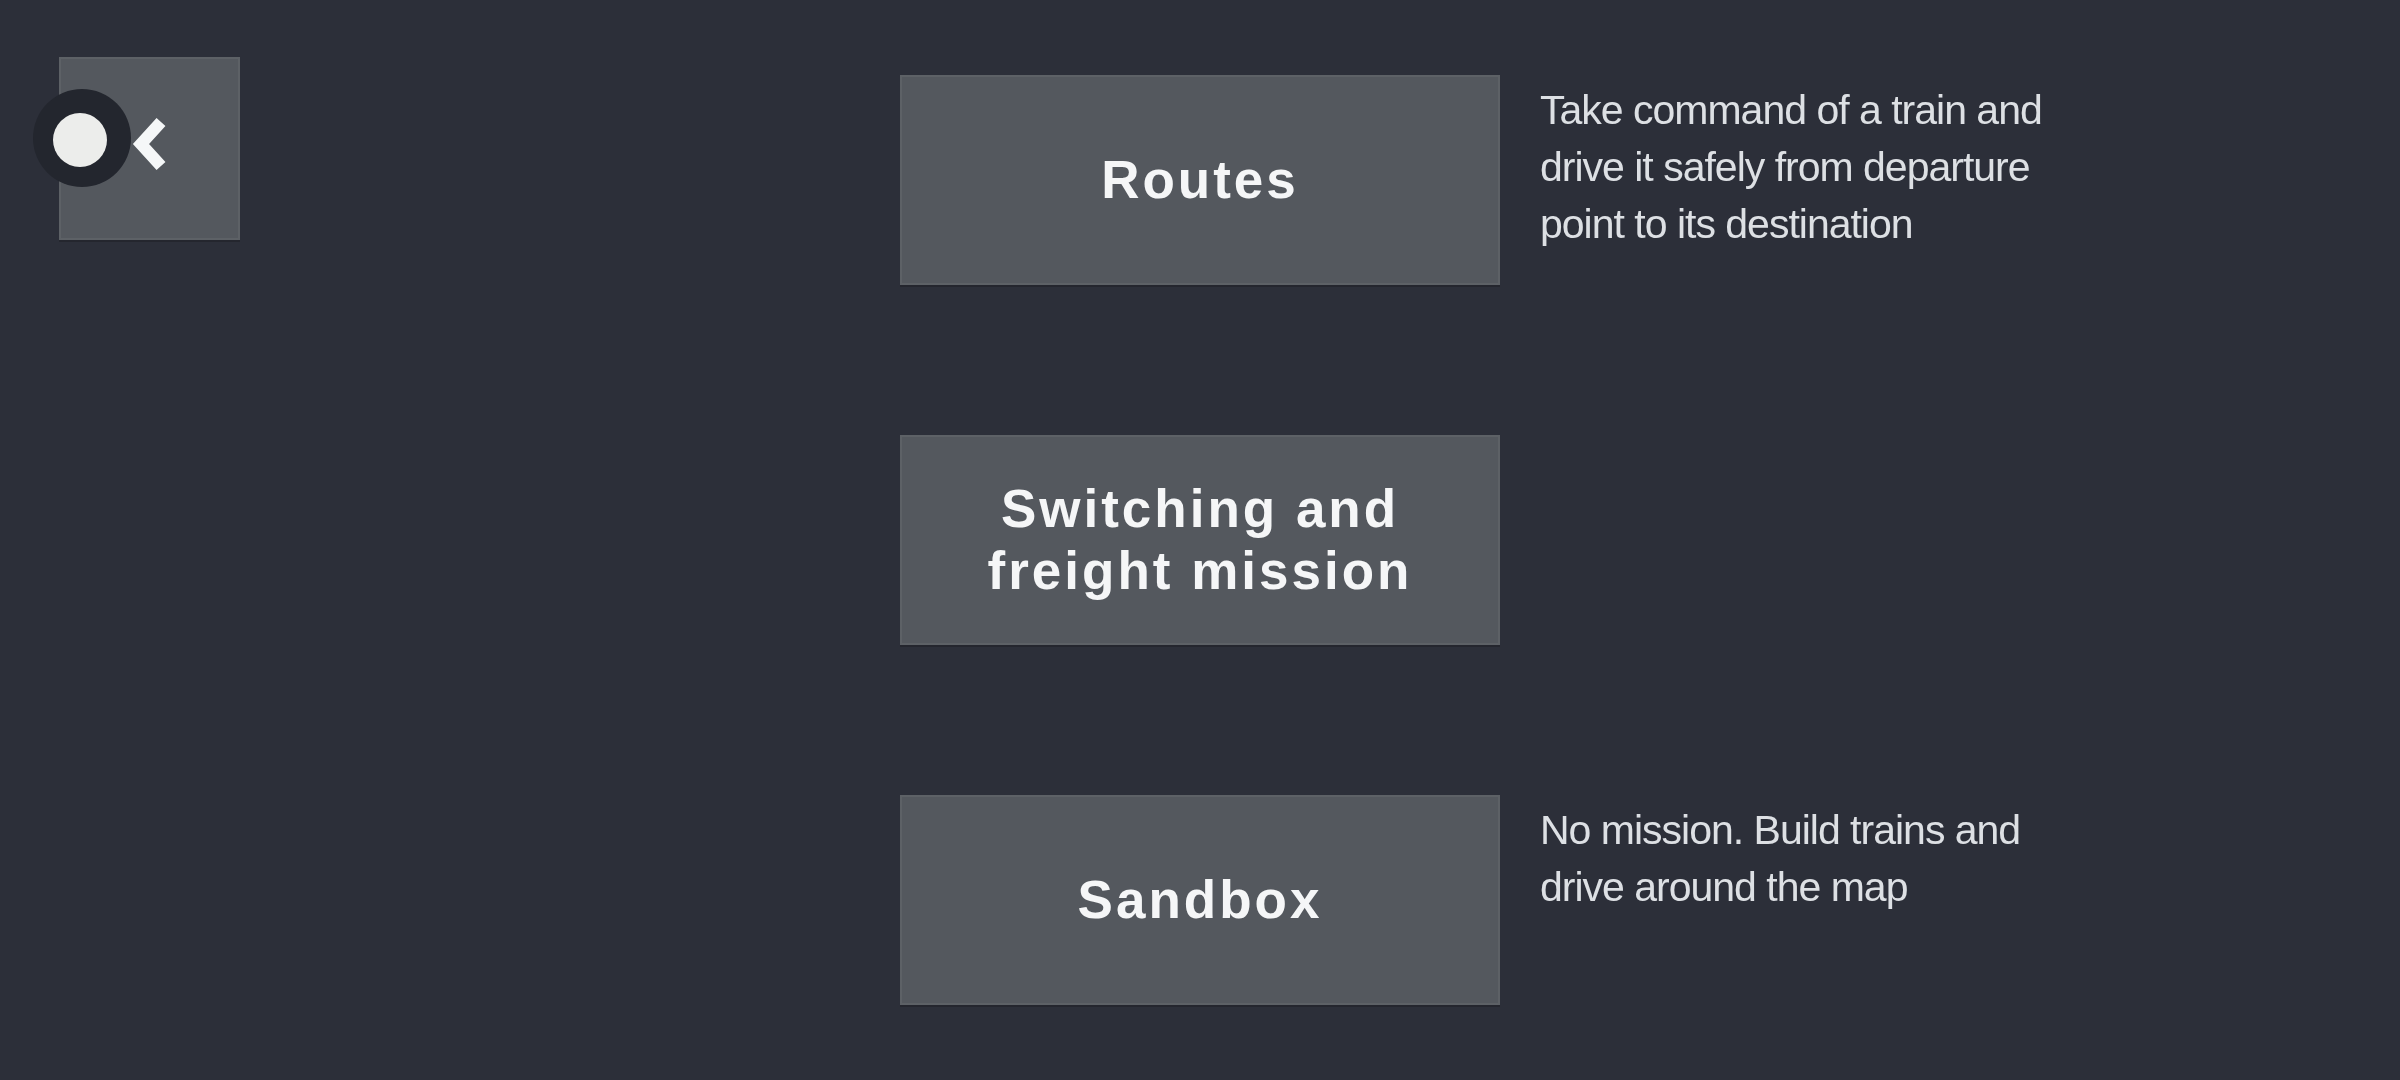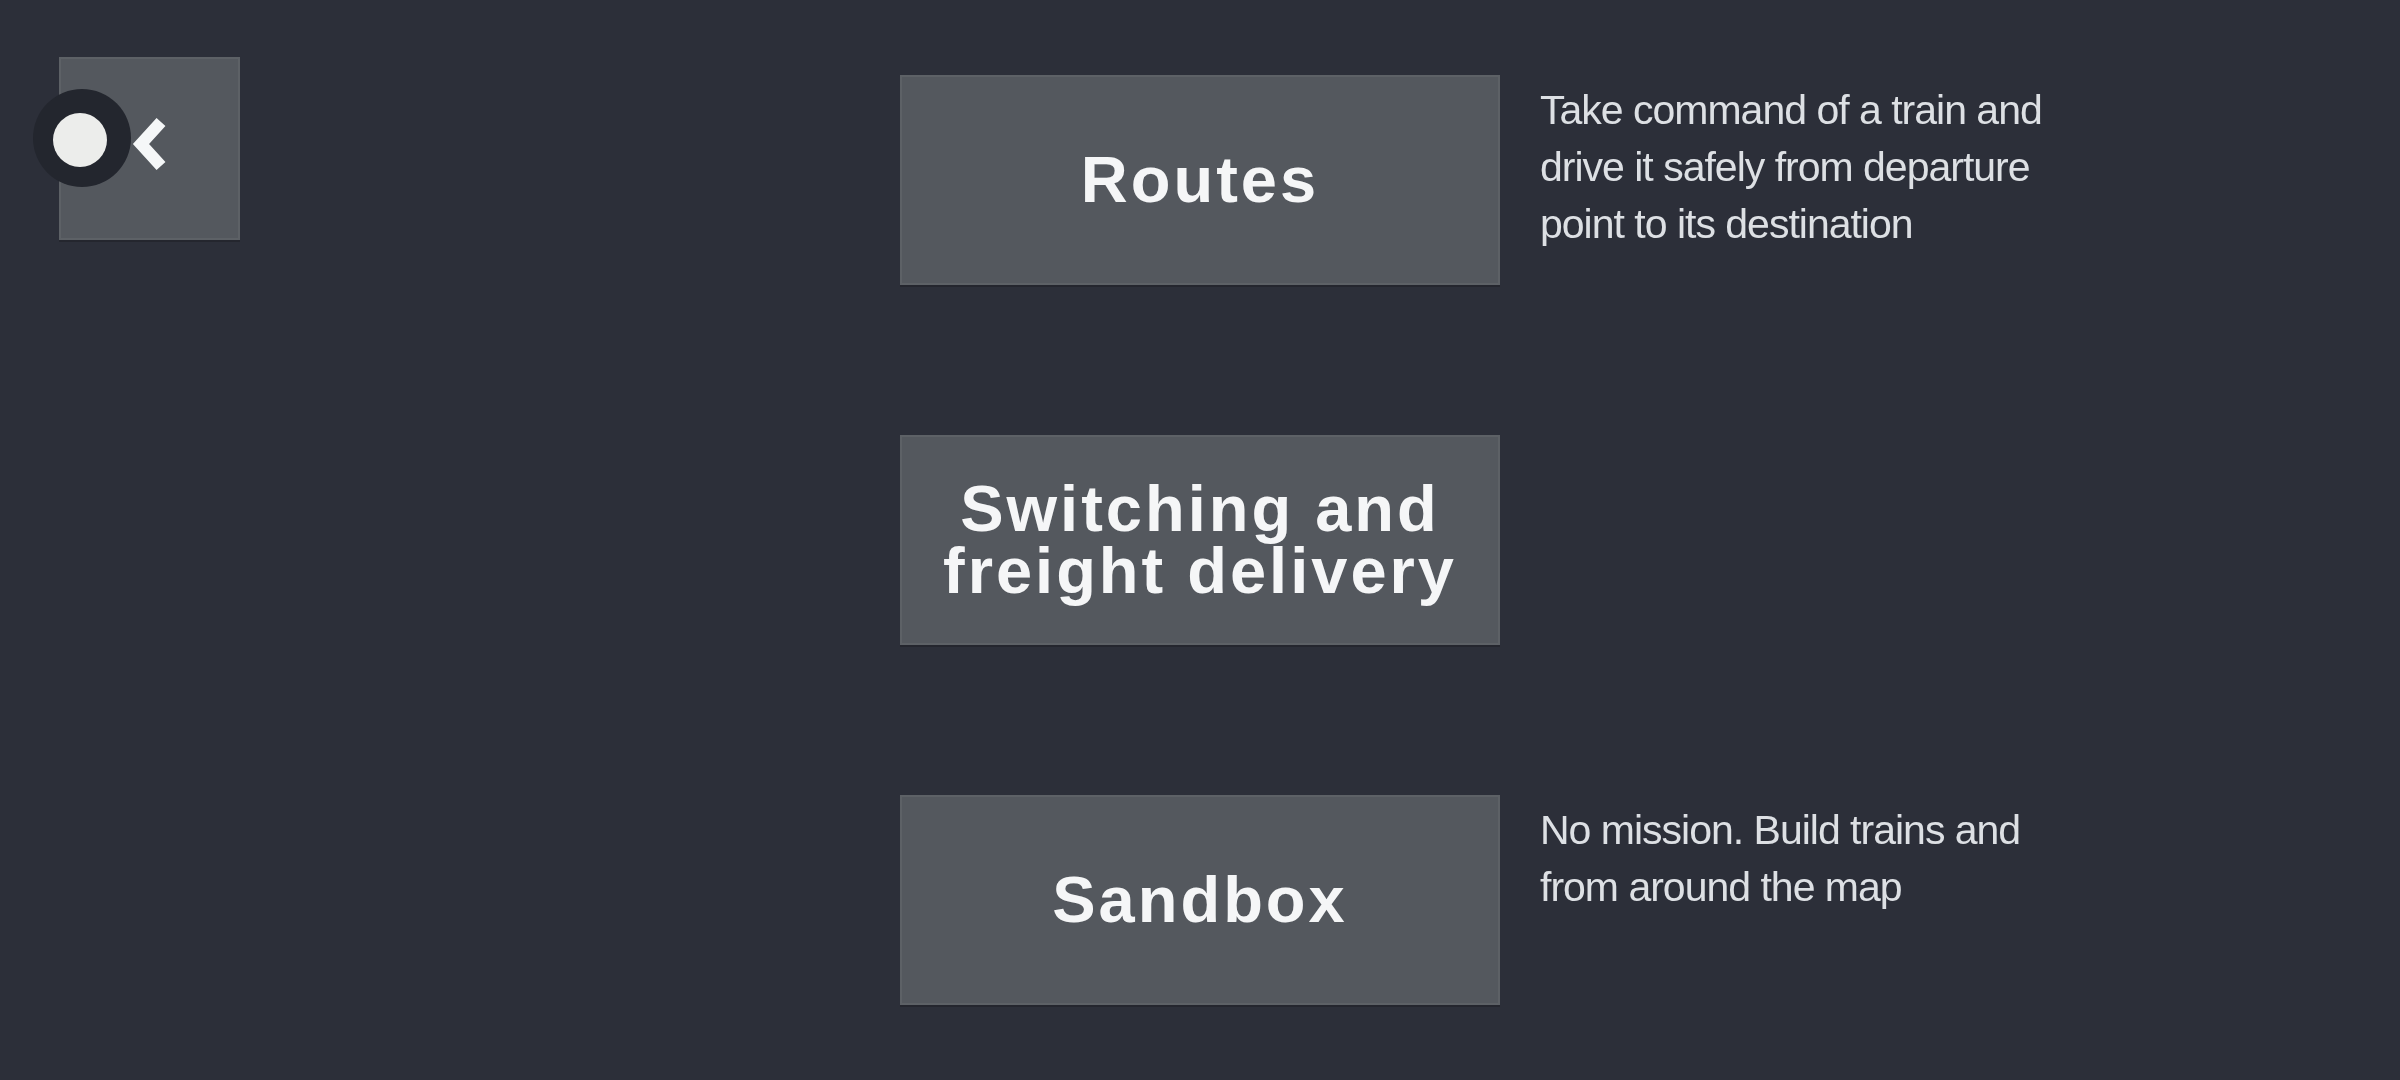--- a/index.html
+++ b/index.html
@@ -55,21 +55,21 @@
     background:var(--panel);
     border:none;padding:0;margin:0;cursor:pointer;
     box-shadow:inset 0 0 0 2px rgba(255,255,255,0.055), 0 2px 0 rgba(0,0,0,0.18);
     display:flex;align-items:center;justify-content:center;
   }
   .menu-label{
     display:inline-block;
     white-space:pre-line;
     text-align:center;
     color:var(--label_text);
-    font-size:65px;
+    font-size:53px;
     font-weight:bold;
     letter-spacing:3px;
     line-height:62px;
   }
   .desc{
     position:absolute;left:630px;top:-3px;width:610px;margin:10px;
     white-space:pre-line;
     color:var(--description_text);
     font-size:41px;
     font-weight:300;
@@ -97,25 +97,25 @@
       <span class="menu-label">Routes</span>
     </button>
     <p class="desc">Take command of a train and
 drive it safely from departure
 point to its destination</p>
   </div>
 
   <div class="row row-1">
     <button class="menu-btn">
       <span class="menu-label">Switching and
-freight delivery</span>
+freight mission</span>
     </button>
   </div>
 
   <div class="row row-2">
     <button class="menu-btn">
       <span class="menu-label">Sandbox</span>
     </button>
     <p class="desc">No mission. Build trains and
-from around the map</p>
+drive around the map</p>
   </div>
 
 </div>
 
 </body></html>

